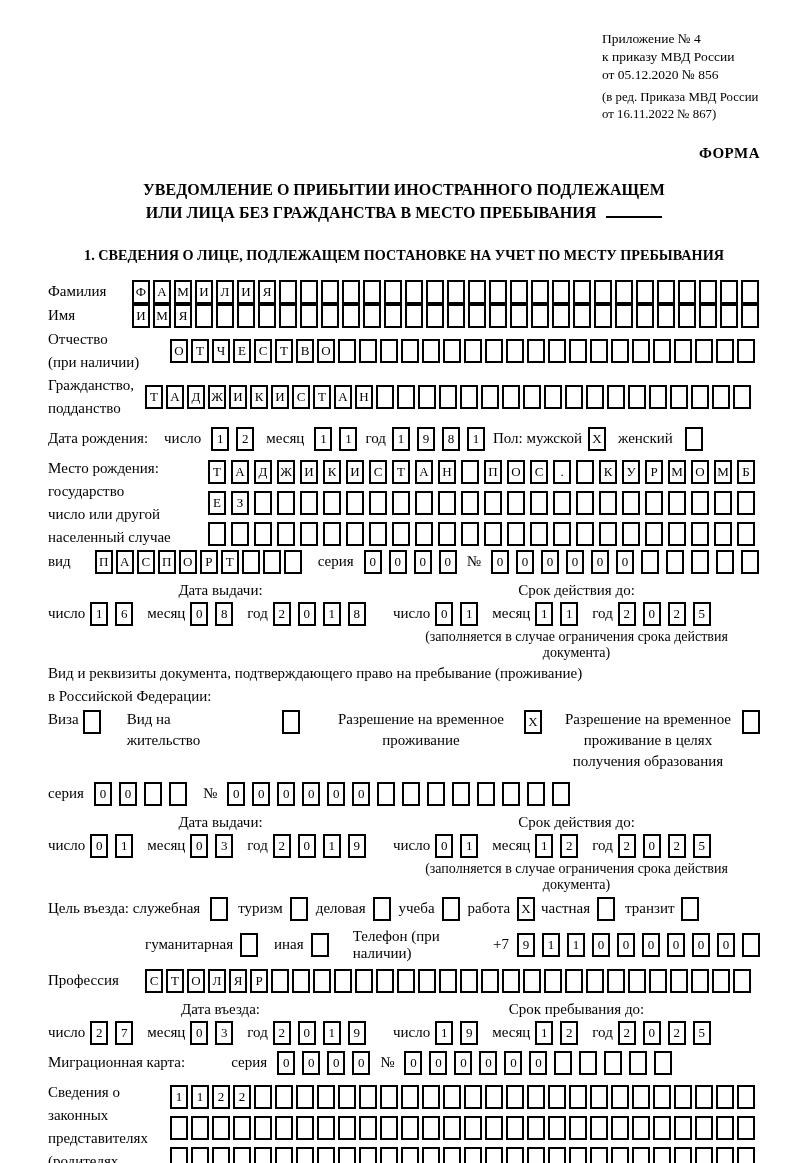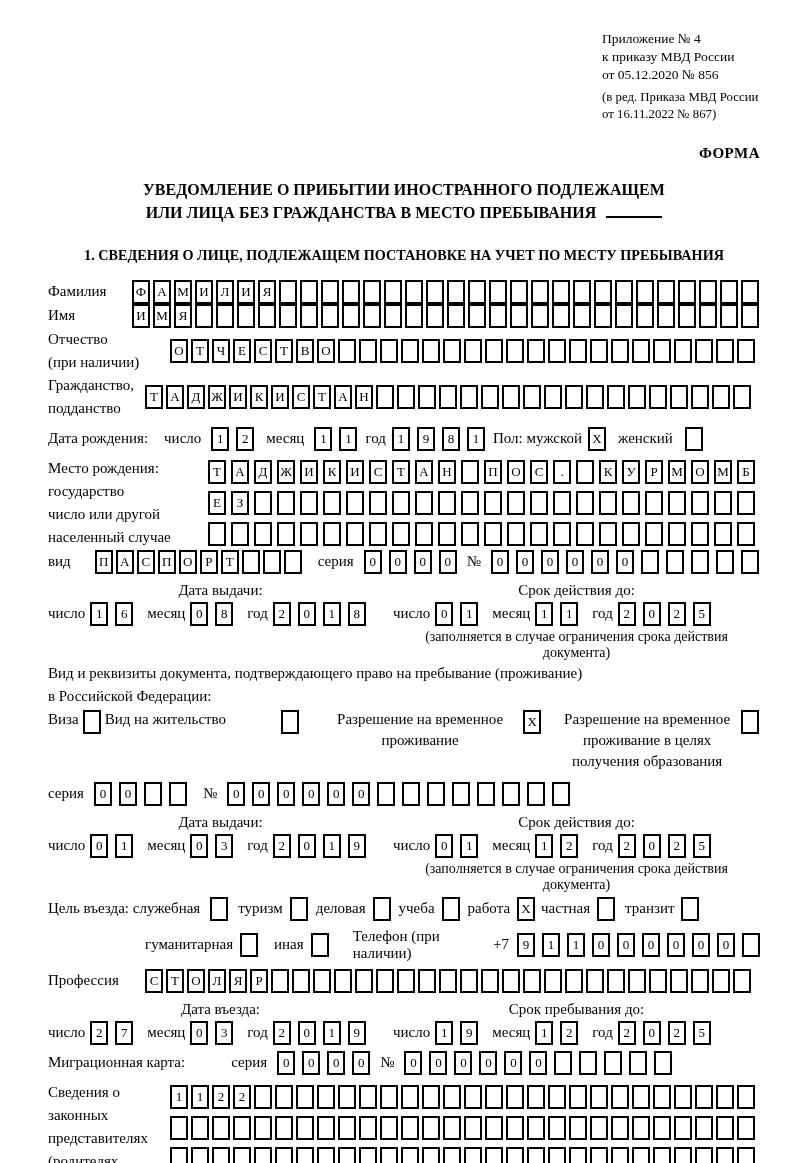--- a/index.html
+++ b/index.html
@@ -449,21 +449,21 @@
   <div style="margin-top:4px;">Вид и реквизиты документа, подтверждающего право на пребывание (проживание)</div>
   <div style="margin-top:6px;">в Российской Федерации:</div>
 
   <div class="rd-options">
     <div class="rd-opt">
       <span class="opt-label">Виза</span>
       <span class="cells" style="margin-left:4px;">
           <span class="cell"></span>
         </span>
     </div>
-    <div class="rd-opt" style="margin-left:4px;gap:47px;">
+    <div class="rd-opt" style="margin-left:26px;gap:47px;">
       <span class="opt-label">Вид на жительство</span>
       <span class="cells">
           <span class="cell"></span>
         </span>
     </div>
     <div class="rd-opt" style="margin-left:26px;">
       <span class="opt-label ctr" style="width:190px;">Разрешение на временное проживание</span>
       <span class="cells">
           <span class="cell">X</span>
         </span>

